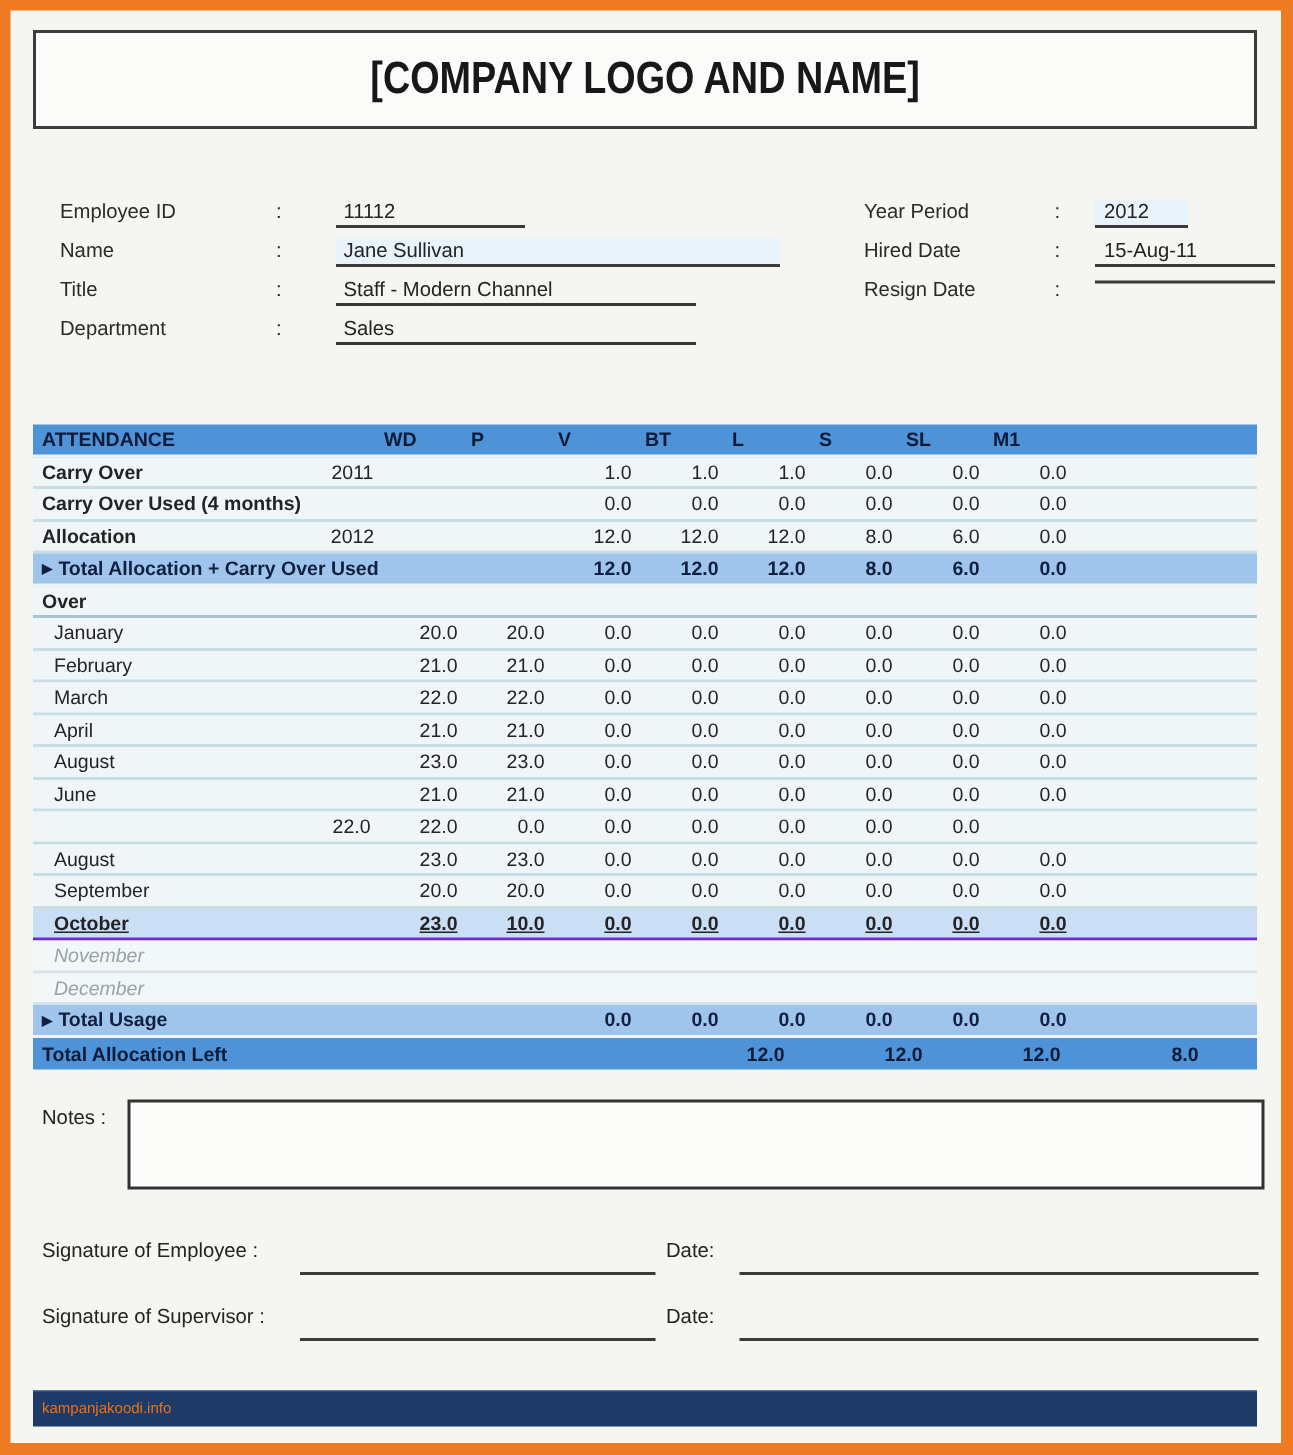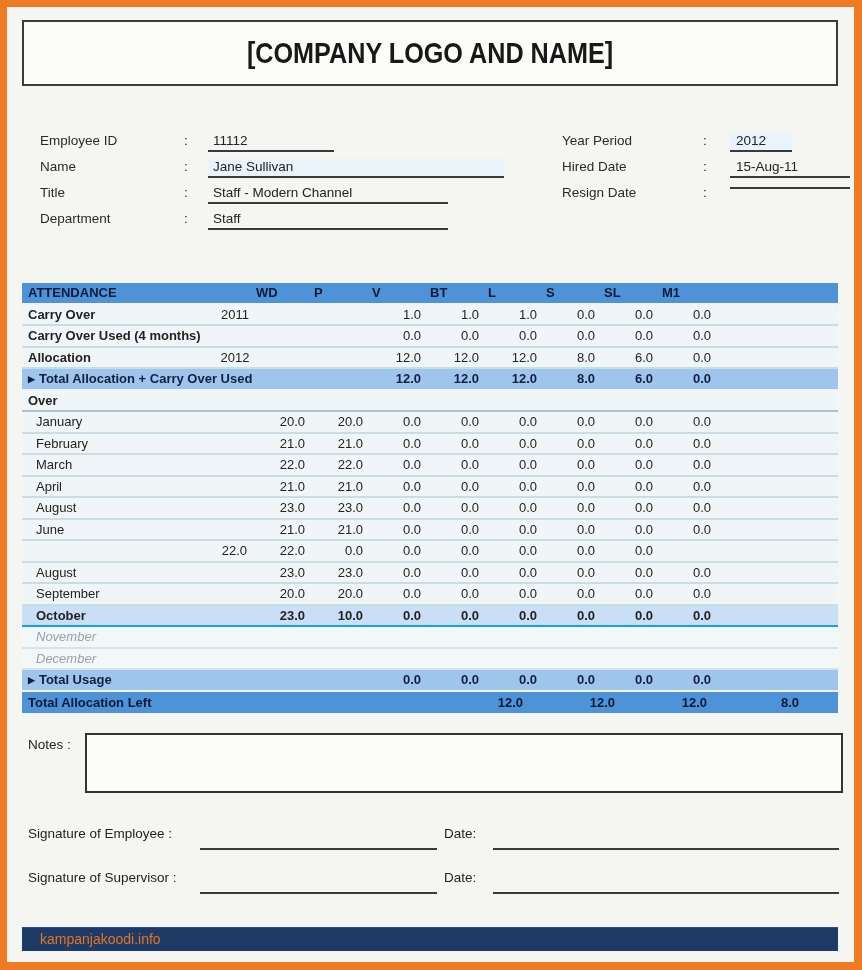--- a/index.html
+++ b/index.html
@@ -22,22 +22,22 @@
   }
   .company-title{
     font-size:30px;font-weight:bold;color:#181818;white-space:nowrap;
     display:inline-block;transform:scaleX(0.84);letter-spacing:0px;
   }
   
   .info-row{position:absolute;height:25px;left:0;width:669px;font-size:13.5px;margin-left:12px;}
   .info-row span{position:absolute;top:2px;white-space:nowrap;}
   .ilabel{left:21px;color:#2a2a2a;}
   .icolon{left:165px;}
-  .ivalue{left:189px;padding:0 0 2px 5px;border-bottom:2px solid #3a3a3a;}
-  .ilabel-r{left:543px;color:#2a2a2a;}
+  .ivalue{left:205px;padding:0 0 2px 5px;border-bottom:2px solid #3a3a3a;}
+  .ilabel-r{left:557px;color:#2a2a2a;}
   .icolon-r{left:684px;}
   .ivalue-r{left:711px;padding:0 0 2px 6px;border-bottom:2px solid #3a3a3a;}
   .w-empid{width:121px;}
   .w-name{width:291px;}
   .w-title{width:235px;}
   .w-dept{width:235px;}
   .w-year{width:56px;}
   .w-date{width:114px;}
   .hl{background:var(--field-highlight,#e9f3fb);}
   
@@ -52,21 +52,21 @@
   .year{position:absolute;left:182px;top:0;width:62px;text-align:center;font-weight:normal;}
   .val{text-align:right;padding-right:9px;}
   .hval{text-align:left;padding-right:0;}
   .arrow{font-size:9px;margin-right:4px;vertical-align:1px;}
   .r-header{background:var(--header-blue,#4e93d7);font-weight:bold;color:var(--ink-strong,#0d1a38);border-bottom:2px solid #eef3f6;}
   .r-base{font-weight:bold;}
   .r-base .val,.r-base .year{font-weight:normal;}
   .r-subtotal{background:var(--subtotal-blue,#9fc5ed);font-weight:bold;color:#11203e;border-bottom:2px solid #eef3f6;}
   .r-section{font-weight:bold;border-bottom:2px solid #a9c3cf;}
   .r-month .lbl{padding-left:14px;}
-  .r-month-hl{background:var(--month-highlight,#cadef5);font-weight:bold;border-bottom:2px solid #0ea5e9;}
+  .r-month-hl{background:var(--month-highlight,#cadef5);font-weight:bold;border-bottom:2px solid #6d28d9;text-decoration:underline;}
   .r-month-hl .lbl{padding-left:14px;}
   .r-month-empty{background:#f2f7f8;color:#9aa2a8;font-style:italic;border-bottom:2px solid #d5e4ea;}
   .r-month-empty .lbl{padding-left:14px;}
   .r-total{background:var(--header-blue,#4e93d7);font-weight:bold;color:var(--ink-strong,#0d1a38);border-bottom:none;gap:34px;}
   
   .notes-label{position:absolute;left:21px;top:730px;font-size:13.5px;}
   .notes-box{
     position:absolute;left:78px;top:726px;width:754px;height:56px;
     background:#fcfcfb;border:2px solid #333;
   }
@@ -77,22 +77,22 @@
   .sig-line1{position:absolute;left:193px;top:0;width:237px;height:22px;border-bottom:2px solid #3a3a3a;}
   .sig-date-label{left:437px;}
   .sig-line2{position:absolute;left:486px;top:0;width:346px;height:22px;border-bottom:2px solid #3a3a3a;}
   
   .footer-bar{
     position:absolute;left:15px;top:920px;width:816px;height:24px;
     background:var(--footer-navy,#1e3a66);
     border-top:1px solid #2b4f85;box-sizing:border-box;
   }
   .footer-text{
-    color:var(--footer-orange,#e8721c);font-size:14px;line-height:23px;
-    padding-left:18px;display:block;
+    color:var(--footer-orange,#e8721c);font-size:10px;line-height:23px;
+    padding-left:6px;display:block;
   }
 </style>
 </head>
 <body>
 
 <div class="page">
 
   <div class="company-box">
     <span class="company-title">[COMPANY LOGO AND NAME]</span>
   </div>
@@ -108,21 +108,21 @@
     <span class="ivalue w-name hl">Jane Sullivan</span>
   </div>
   <div class="info-row" style="top:176px">
     <span class="ilabel">Title</span>
     <span class="icolon">:</span>
     <span class="ivalue w-title">Staff - Modern Channel</span>
   </div>
   <div class="info-row" style="top:202px">
     <span class="ilabel">Department</span>
     <span class="icolon">:</span>
-    <span class="ivalue w-dept">Staff</span>
+    <span class="ivalue w-dept">Sales</span>
   </div>
 
   <div class="info-row" style="top:124px">
     <span class="ilabel-r">Year Period</span>
     <span class="icolon-r">:</span>
     <span class="ivalue-r w-year hl">2012</span>
   </div>
   <div class="info-row" style="top:150px">
     <span class="ilabel-r">Hired Date</span>
     <span class="icolon-r">:</span>

